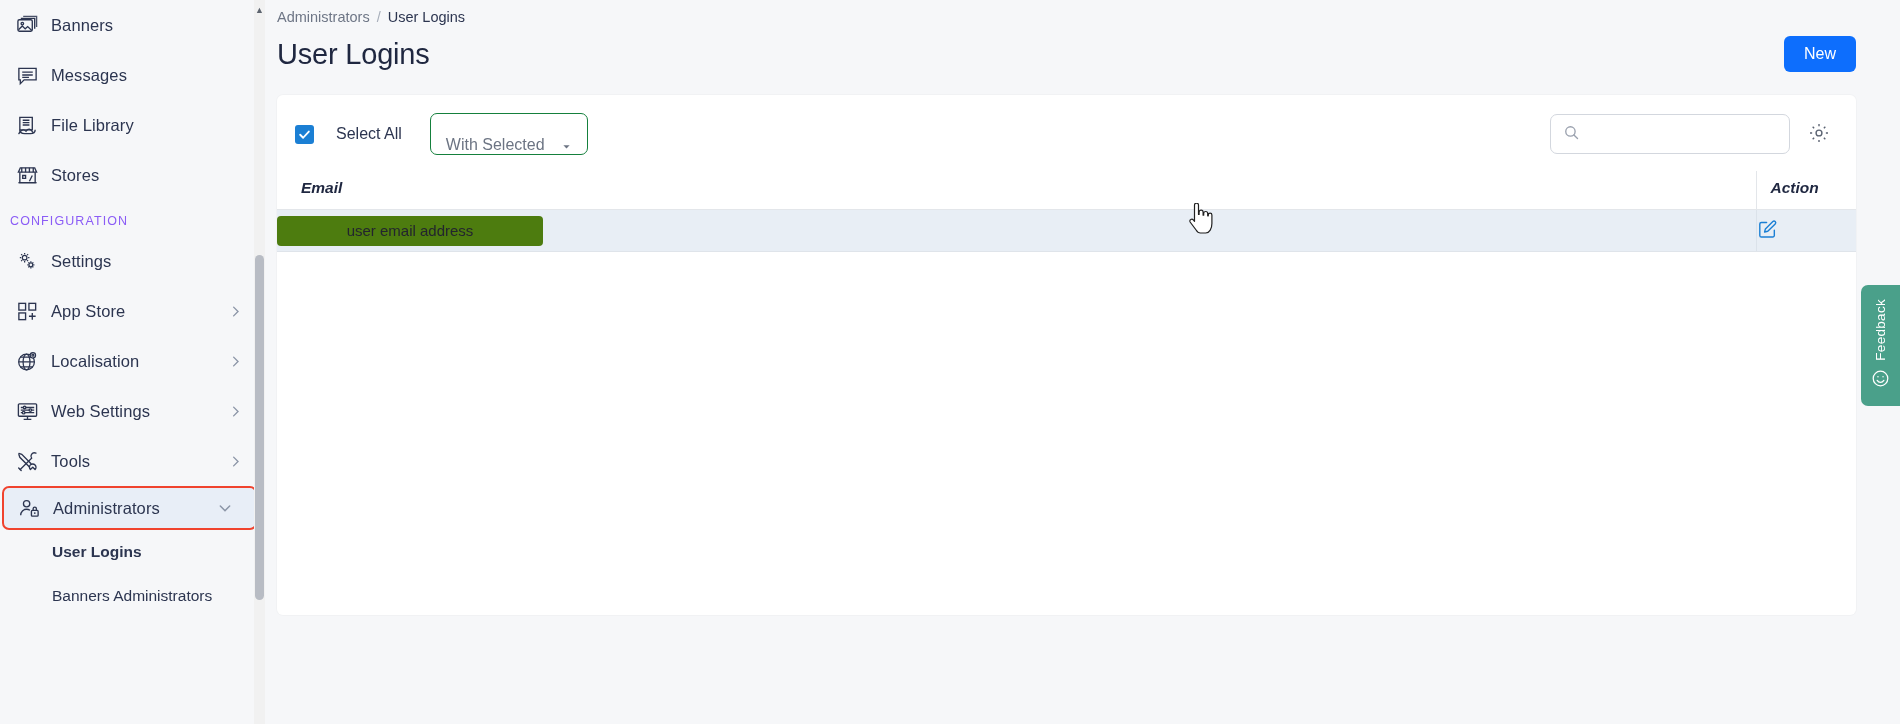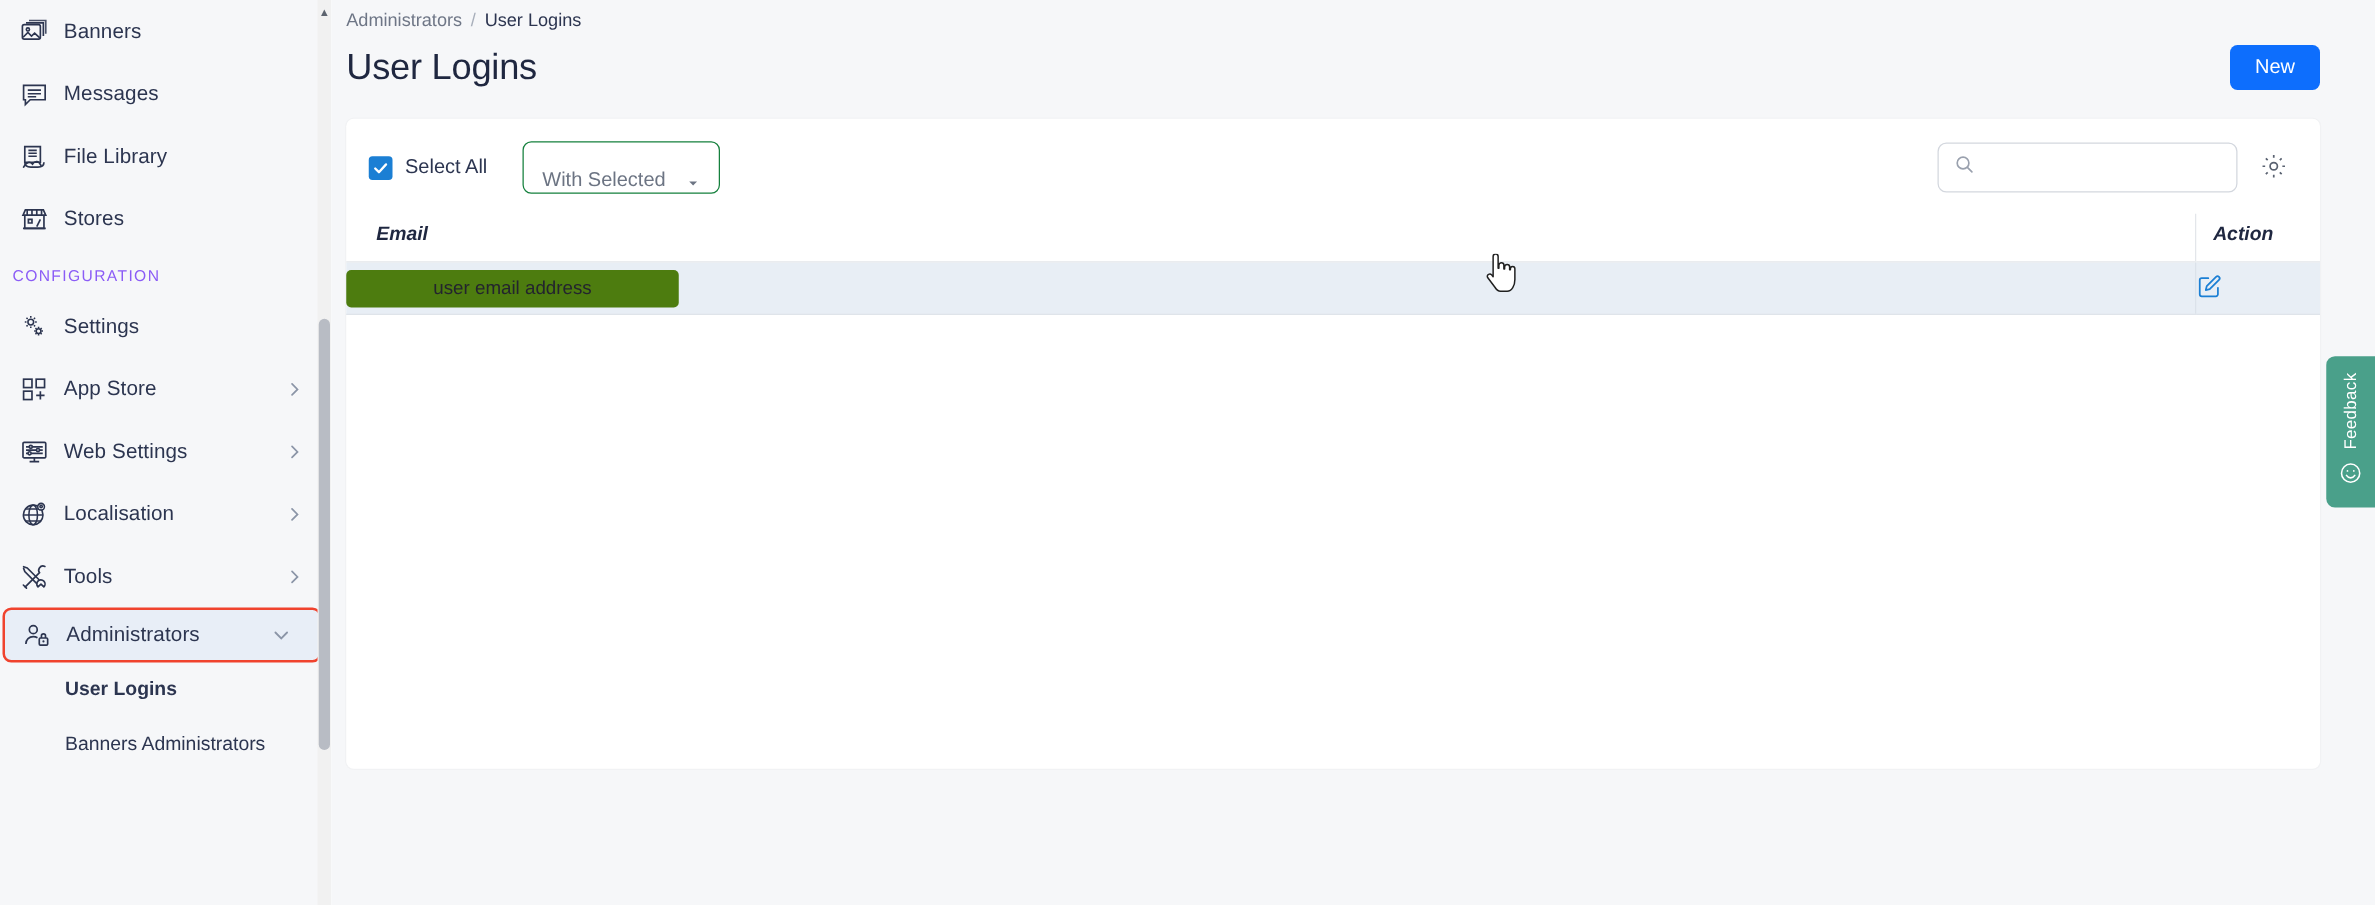--- a/index.html
+++ b/index.html
@@ -133,21 +133,21 @@
     margin-right: 22px;
     min-height: 520px;
     padding: 0;
     box-shadow: 0 0 0 1px rgba(0,0,0,0.02);
   }
   .card-toolbar {
     display: flex; align-items: center;
     padding: 18px 22px 16px 18px;
     gap: 14px;
   }
-  .chk-wrap { display: flex; align-items: center; gap: 10px; cursor: pointer; }
+  .chk-wrap { display: flex; align-items: center; gap: 22px; cursor: pointer; }
   .chk {
     width: 19px; height: 19px;
     background: #1b7fd4;
     border-radius: 3px;
     display: flex; align-items: center; justify-content: center;
   }
   .chk svg { display: block; }
   .chk-label { font-size: 16px; color: #2c3550; }
 
   .dropdown {
@@ -340,48 +340,48 @@
       <span class="nav-label">App Store</span>
       <span class="chev">
         <svg width="15" height="15" viewBox="0 0 24 24" fill="none" stroke="currentColor" stroke-width="2.2" stroke-linecap="round">
             <path d="M9 5l7 7-7 7"></path>
           </svg>
       </span>
     </div>
 
     <div class="nav-item">
       <span class="nav-ico">
+        <svg width="23" height="23" viewBox="0 0 24 24" fill="none" stroke="currentColor" stroke-width="1.3">
+          <circle cx="11" cy="12.5" r="8.2"></circle>
+          <ellipse cx="11" cy="12.5" rx="3.6" ry="8.2"></ellipse>
+          <path d="M2.9 12.5h16.2M4.2 7.5h13.6M4.2 17.5h13.6"></path>
+          <circle cx="17.6" cy="5.6" r="2.8" fill="#f6f7f9"></circle>
+          <circle cx="17.6" cy="5.4" r="1"></circle>
+        </svg>
+      </span>
+      <span class="nav-label">Localisation</span>
+      <span class="chev">
+        <svg width="15" height="15" viewBox="0 0 24 24" fill="none" stroke="currentColor" stroke-width="2.2" stroke-linecap="round">
+            <path d="M9 5l7 7-7 7"></path>
+          </svg>
+      </span>
+    </div>
+
+    <div class="nav-item">
+      <span class="nav-ico">
         <svg width="23" height="23" viewBox="0 0 24 24" fill="none" stroke="currentColor" stroke-width="1.4">
           <rect x="2.5" y="4" width="19" height="13" rx="1"></rect>
           <path d="M5 7.8h14M5 10.5h14M5 13.2h14"></path>
           <circle cx="9" cy="7.8" r="1.3" fill="#f6f7f9"></circle>
           <circle cx="15" cy="10.5" r="1.3" fill="#f6f7f9"></circle>
           <circle cx="8" cy="13.2" r="1.3" fill="#f6f7f9"></circle>
           <path d="M12 17v3M8 20.2h8"></path>
         </svg>
       </span>
       <span class="nav-label">Web Settings</span>
-      <span class="chev">
-        <svg width="15" height="15" viewBox="0 0 24 24" fill="none" stroke="currentColor" stroke-width="2.2" stroke-linecap="round">
-            <path d="M9 5l7 7-7 7"></path>
-          </svg>
-      </span>
-    </div>
-
-    <div class="nav-item">
-      <span class="nav-ico">
-        <svg width="23" height="23" viewBox="0 0 24 24" fill="none" stroke="currentColor" stroke-width="1.3">
-          <circle cx="11" cy="12.5" r="8.2"></circle>
-          <ellipse cx="11" cy="12.5" rx="3.6" ry="8.2"></ellipse>
-          <path d="M2.9 12.5h16.2M4.2 7.5h13.6M4.2 17.5h13.6"></path>
-          <circle cx="17.6" cy="5.6" r="2.8" fill="#f6f7f9"></circle>
-          <circle cx="17.6" cy="5.4" r="1"></circle>
-        </svg>
-      </span>
-      <span class="nav-label">Localisation</span>
       <span class="chev">
         <svg width="15" height="15" viewBox="0 0 24 24" fill="none" stroke="currentColor" stroke-width="2.2" stroke-linecap="round">
             <path d="M9 5l7 7-7 7"></path>
           </svg>
       </span>
     </div>
 
     <div class="nav-item">
       <span class="nav-ico">
         <svg width="23" height="23" viewBox="0 0 24 24" fill="none" stroke="currentColor" stroke-width="1.4" stroke-linecap="round">

